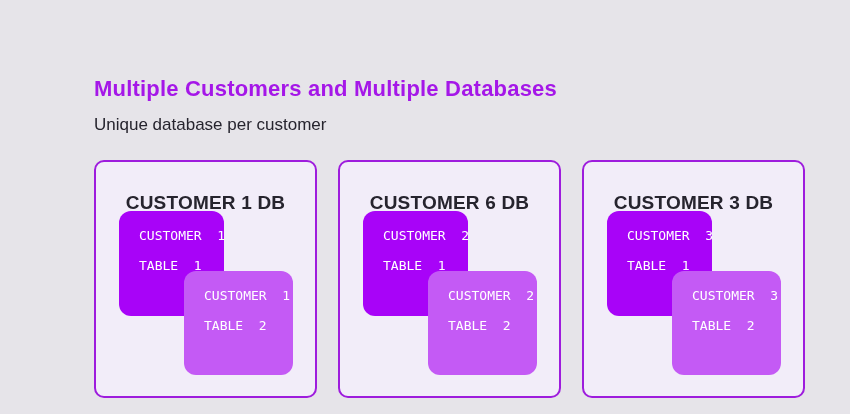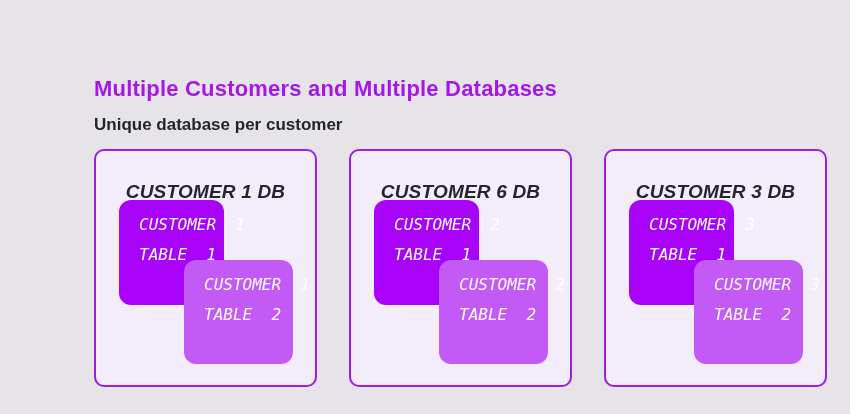--- a/index.html
+++ b/index.html
@@ -25,31 +25,30 @@
     letter-spacing: 0.2px;
     color: var(--title-color, #a517e8);
   }
 
   .diagram-subtitle {
     position: absolute;
     left: 70px;
     top: 91px;
     font-size: 17px;
     line-height: 20px;
-    font-weight: 700;
+    font-weight: 400;
     color: var(--subtitle-color, #26242e);
   }
 
   .cards-row {
     position: absolute;
     left: 70px;
-    top: 125px;
+    top: 136px;
     display: flex;
-    gap: 32px;
-    font-style: italic;
+    gap: 21px;
   }
 
   .db-card {
     position: relative;
     width: 223px;
     height: 238px;
     background: var(--card-bg, #f2edf9);
     border: 2px solid var(--card-border, #9e1cdd);
     border-radius: 10px;
   }
@@ -61,21 +60,21 @@
     font-weight: 700;
     letter-spacing: 0.2px;
     color: var(--card-title-color, #26242e);
   }
 
   .table-chip {
     position: absolute;
     border-radius: 12px;
     color: var(--chip-text, #ffffff);
     font-family: "DejaVu Sans Mono", monospace;
-    font-size: 16px;
+    font-size: 13px;
     line-height: 14px;
     padding: 10px 0 0 12px;
   }
 
   .chip-back {
     left: 23px;
     top: 49px;
     width: 105px;
     height: 105px;
     background: var(--table1-bg, #a803f8);

